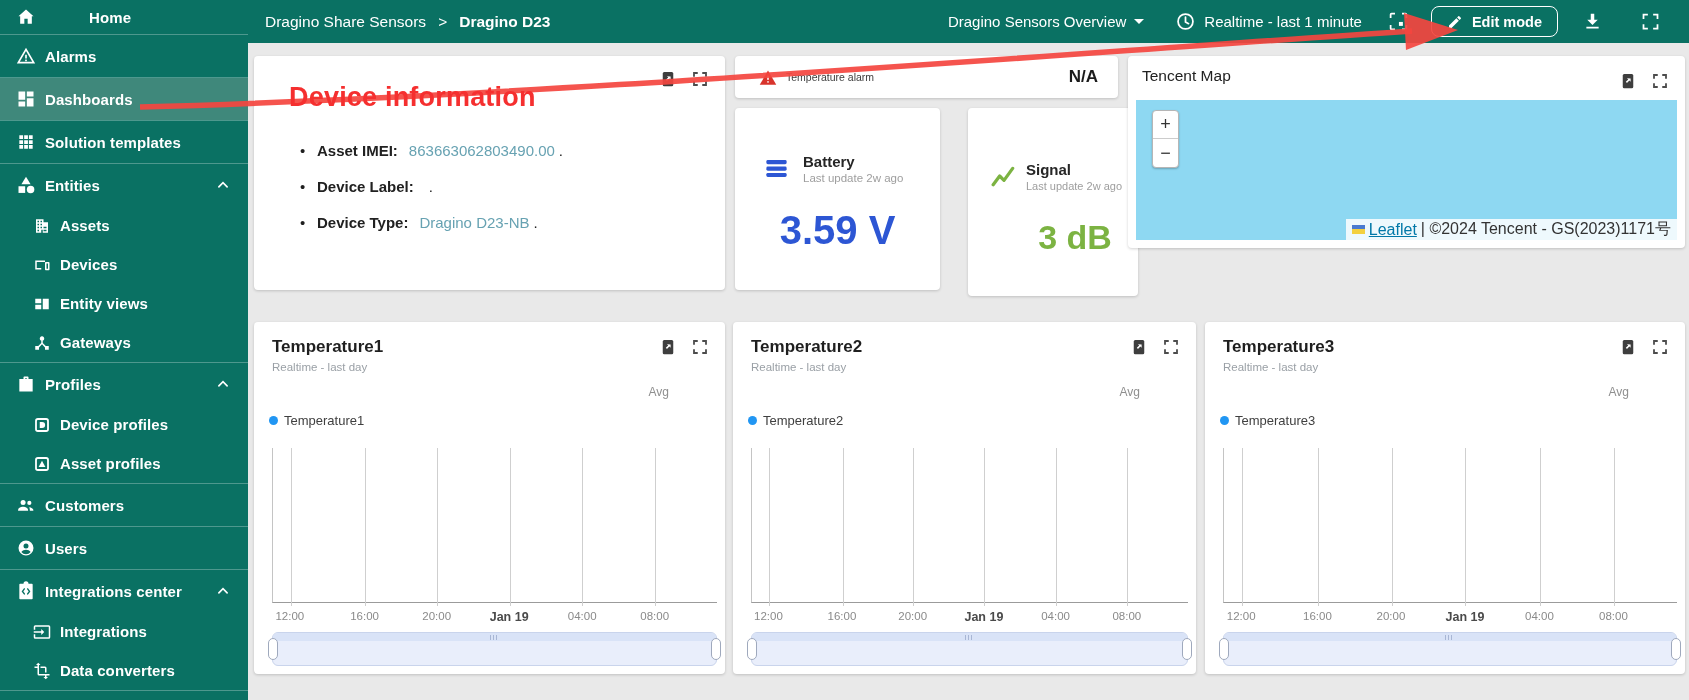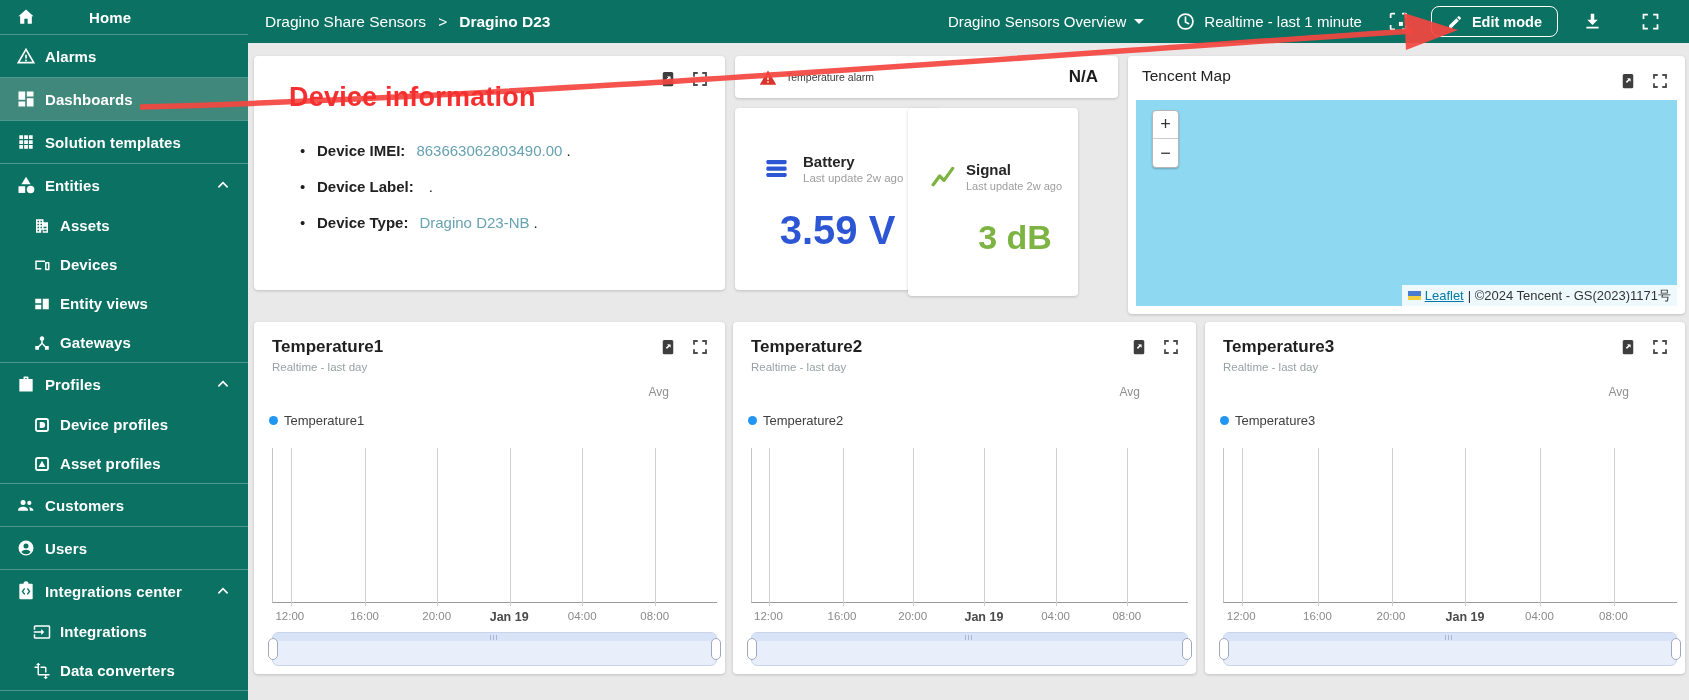--- a/index.html
+++ b/index.html
@@ -61,21 +61,21 @@
   .kv-value { position:absolute; left:0; right:0; text-align:center; font-weight:bold; }
 
   
   .map-title { position:absolute; left:14px; top:11px; font-size:15.5px; color:#222; }
   .map-area { position:absolute; left:8px; right:8px; top:44px; bottom:8px; background:#8ed8f2; overflow:hidden; }
   .mapzoom { position:absolute; left:16px; top:10px; width:27px; background:#fff; border:1px solid #b6b6b6;
              border-radius:4px; box-shadow:0 1px 2px rgba(0,0,0,.25); }
   .mapzoom div { height:28px; display:flex; align-items:center; justify-content:center; font-size:18px; color:#333; cursor:pointer; }
   .mapzoom div:first-child { border-bottom:1px solid #ccc; }
   .attrib { position:absolute; right:0; bottom:0; background:rgba(255,255,255,.85); height:21px;
-            display:flex; align-items:center; gap:4px; padding:0 6px; font-size:13px; color:#333; white-space:nowrap; }
+            display:flex; align-items:center; gap:4px; padding:0 6px; font-size:16px; color:#333; white-space:nowrap; }
   .ua-flag { width:13px; height:9px; background:linear-gradient(#4a7bd0 0 50%, #f3d03f 50% 100%); display:inline-block; }
   .attrib .lf { color:#0078A8; text-decoration:underline; cursor:pointer; }
 
   
   .c-title { position:absolute; left:18px; top:15px; font-size:17px; font-weight:bold; color:#1f1f1f; }
   .c-sub { position:absolute; left:18px; top:39px; font-size:11.5px; color:#9aa0a6; }
   .agg { position:absolute; right:56px; top:63px; font-size:12px; color:#8f8f8f; }
   .legend { position:absolute; left:15px; top:91px; display:flex; align-items:center; gap:6px; cursor:pointer; }
   .legend .dot { width:9px; height:9px; border-radius:50%; background:#2196f3; }
   .legend .ll { font-size:13px; color:#404040; }
@@ -322,21 +322,21 @@
 
   <section class="card" style="left:254px;top:56px;width:471px;height:234px;">
     <span class="wic exp" style="top:14px;"><svg viewBox="0 0 24 24">
           <rect x="5" y="2.5" width="14" height="19" rx="2" fill="#3e3e3e"></rect>
           <path d="M15.5 8.5v4.6l-1.7-1.7-3.2 3.2-1.5-1.5 3.2-3.2-1.7-1.7z" fill="#fff"></path>
         </svg></span>
     <span class="wic fs" style="top:14px;"><svg viewBox="0 0 24 24">
           <path d="M4 9V4h5M15 4h5v5M20 15v5h-5M9 20H4v-5" stroke="#4c4c4c" stroke-width="2.4" fill="none"></path>
         </svg></span>
     <ul class="dev-list">
-      <li><span class="bul">•</span><span class="dl-label">Device IMEI:</span><span class="dl-value">863663062803490.00</span><span class="dl-suffix">.</span></li>
+      <li><span class="bul">•</span><span class="dl-label">Asset IMEI:</span><span class="dl-value">863663062803490.00</span><span class="dl-suffix">.</span></li>
       <li><span class="bul">•</span><span class="dl-label">Device Label:</span><span class="dl-value"></span><span class="dl-suffix">.</span></li>
       <li><span class="bul">•</span><span class="dl-label">Device Type:</span><span class="dl-value">Dragino D23-NB</span><span class="dl-suffix">.</span></li>
     </ul>
   </section>
 
   <section class="card alarm-card" style="left:735px;top:56px;width:383px;height:42px;">
     <span class="tri"><svg viewBox="0 0 24 24">
           <path d="M12 2L23 21H1z" fill="#d8342c"></path>
           <rect x="11" y="9" width="2" height="5.5" fill="#fff"></rect>
           <rect x="11" y="16.2" width="2" height="2" fill="#fff"></rect>
@@ -350,30 +350,30 @@
     <span class="kv-icon" style="left:28px;top:47px;width:27px;height:27px;"><svg viewBox="0 0 24 24" fill="#2d56d4">
           <rect x="3" y="4.5" width="18" height="3.7" rx="1.3"></rect>
           <rect x="3" y="10.2" width="18" height="3.7" rx="1.3"></rect>
           <rect x="3" y="15.9" width="18" height="3.7" rx="1.3"></rect>
         </svg></span>
     <span class="kv-title" style="left:68px;top:45px;">Battery</span>
     <span class="kv-sub" style="left:68px;top:64px;">Last update 2w ago</span>
     <div class="kv-value" style="top:100px;font-size:40px;color:#2d56d4;">3.59 V</div>
   </section>
 
-  <section class="card" style="left:908px;top:108px;width:170px;height:188px;">
+  <section class="card" style="left:968px;top:108px;width:170px;height:188px;">
     <span class="kv-icon" style="left:23px;top:55px;width:26px;height:26px;"><svg viewBox="0 0 24 24">
           <path d="M2 20l6-8 4 4 8-11" stroke="#7cb342" stroke-width="3" fill="none" stroke-linecap="round" stroke-linejoin="round"></path>
         </svg></span>
     <span class="kv-title" style="left:58px;top:53px;">Signal</span>
     <span class="kv-sub" style="left:58px;top:72px;font-size:11px;">Last update 2w ago</span>
     <div class="kv-value" style="top:110px;font-size:34px;color:#7cb342;margin-left:44px;">3 dB</div>
   </section>
 
-  <section class="card" style="left:1128px;top:56px;width:557px;height:258px;">
+  <section class="card" style="left:1128px;top:56px;width:557px;height:192px;">
     <span class="map-title">Tencent Map</span>
     <span class="wic exp"><svg viewBox="0 0 24 24">
           <rect x="5" y="2.5" width="14" height="19" rx="2" fill="#3e3e3e"></rect>
           <path d="M15.5 8.5v4.6l-1.7-1.7-3.2 3.2-1.5-1.5 3.2-3.2-1.7-1.7z" fill="#fff"></path>
         </svg></span>
     <span class="wic fs"><svg viewBox="0 0 24 24">
           <path d="M4 9V4h5M15 4h5v5M20 15v5h-5M9 20H4v-5" stroke="#4c4c4c" stroke-width="2.4" fill="none"></path>
         </svg></span>
     <div class="map-area">
       <div class="mapzoom">

